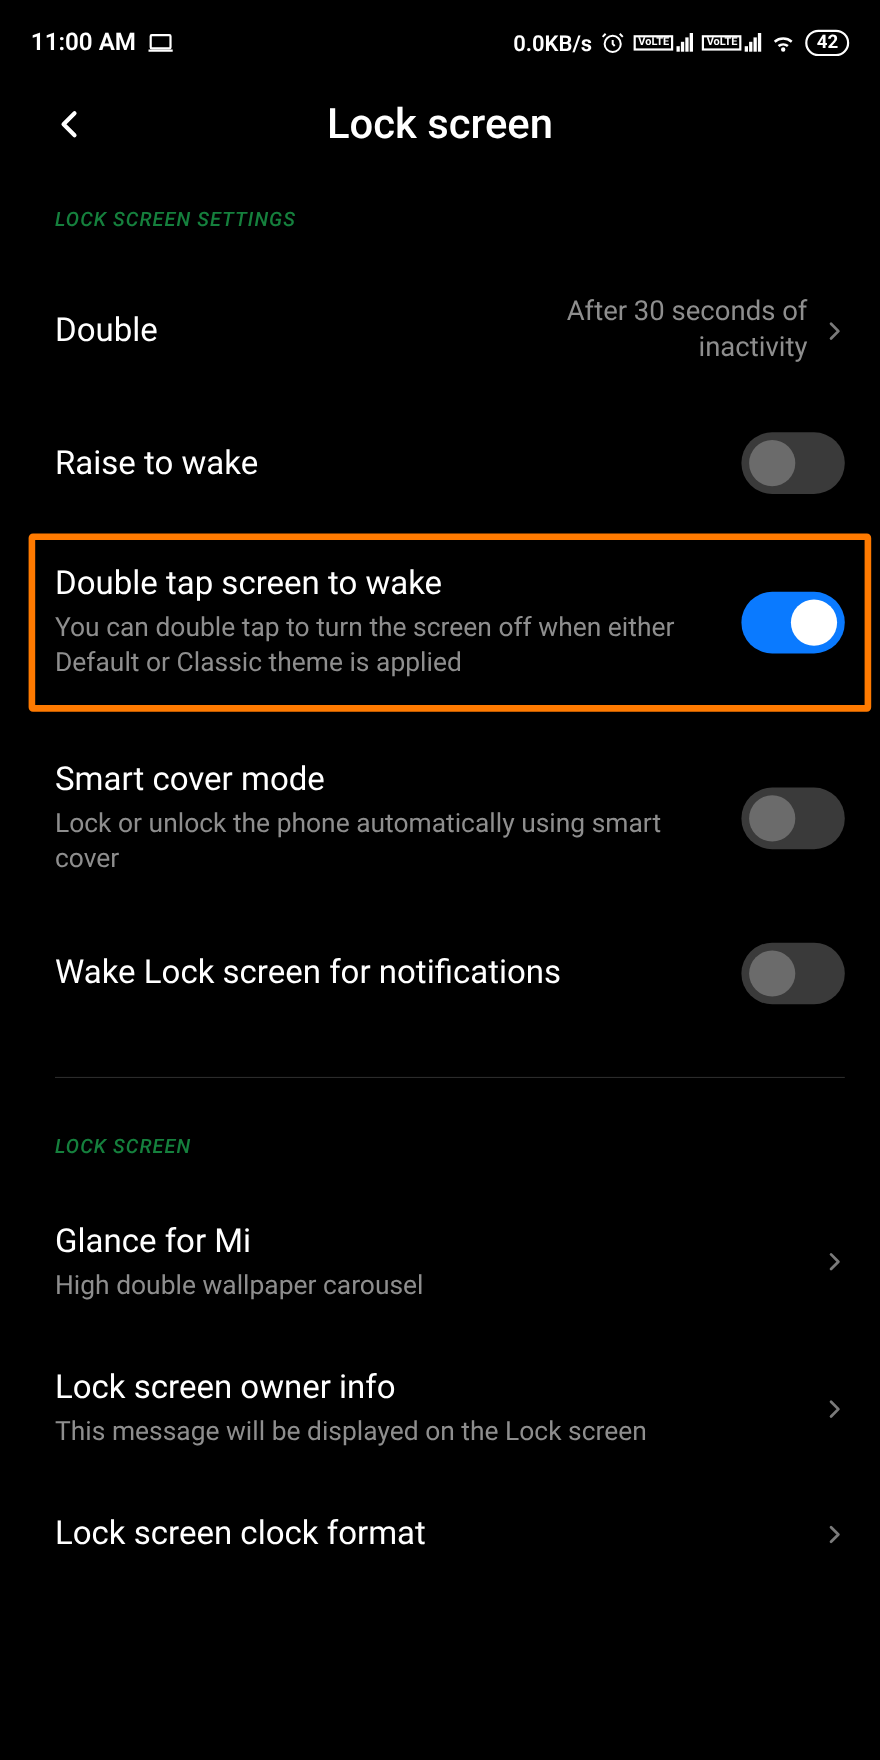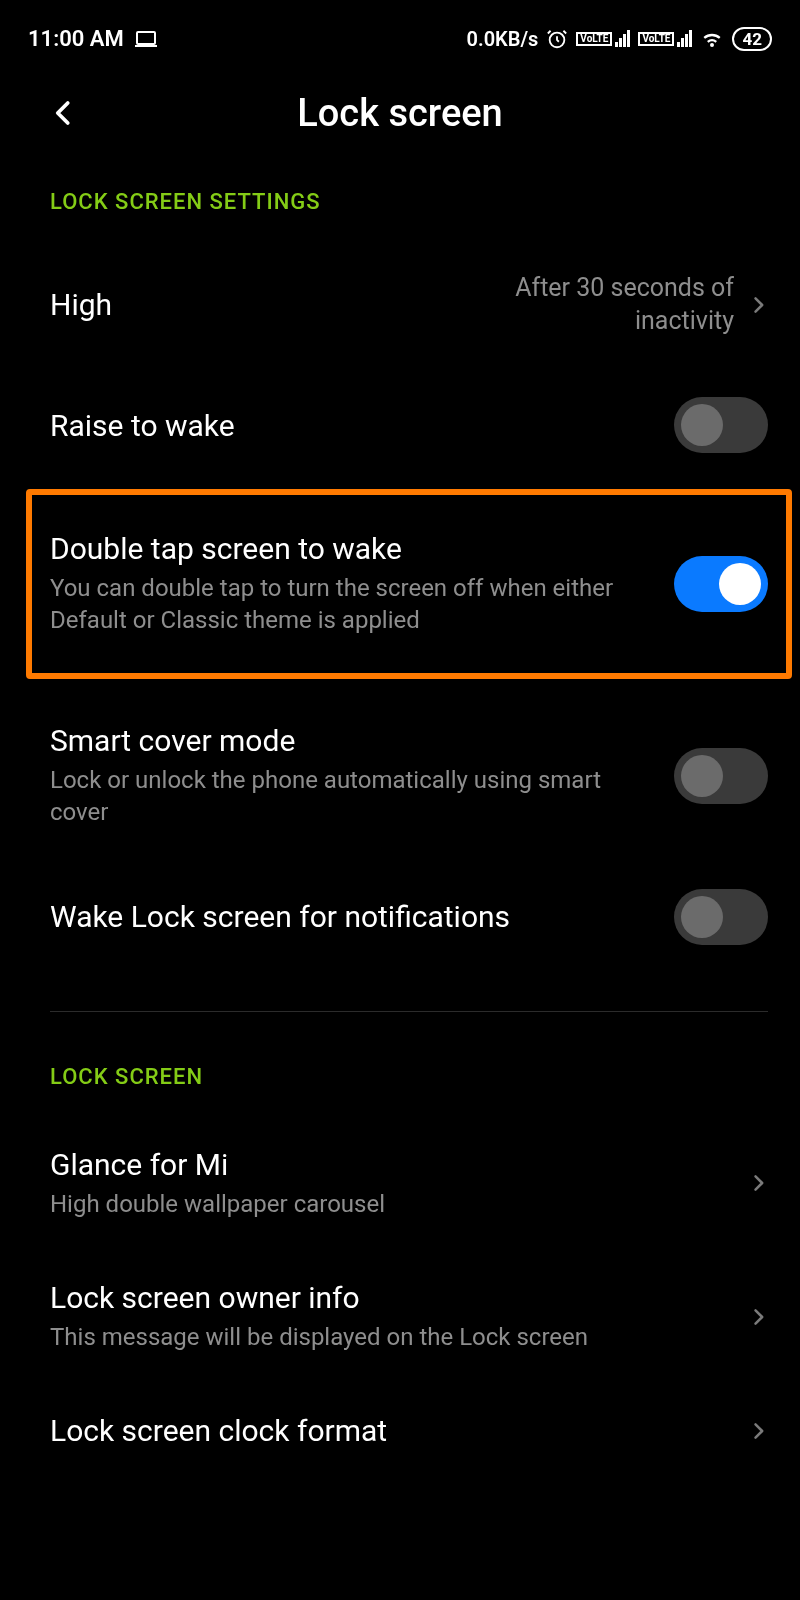--- a/index.html
+++ b/index.html
@@ -20,39 +20,39 @@
   .wifi-ic, .alarm-ic { font-size: 22px; }
   .battery { border: 2px solid #fff; border-radius: 12px; padding: 0 8px; font-size: 17px; font-weight: 700; line-height: 20px; }
 
   
   .header { display: flex; align-items: center; padding: 34px 28px 46px; position: relative; }
   .back-btn { position: absolute; left: 40px; width: 48px; height: 48px; display: flex; align-items: center; justify-content: center; color:#fff; }
   .title { flex: 1; text-align: center; font-size: 38px; font-weight: 500; }
 
   
   .content { padding: 0 32px 0 50px; }
-  .section-header { color: #84cc16; font-size: 22px; letter-spacing: 1px; font-weight: 500; margin: 8px 0 28px; }
+  .section-header { color: #15803d; font-size: 18px; letter-spacing: 1px; font-weight: 500; margin: 8px 0 28px; font-style: italic; }
   .row { display: flex; align-items: center; justify-content: space-between; padding: 30px 0; gap: 20px; }
   .row .text { flex: 1; min-width: 0; }
   .row .title-txt { font-size: 30px; color: #fff; font-weight: 400; }
   .row .desc { font-size: 24px; color: #8e8e8e; line-height: 1.35; margin-top: 6px; }
   .row .value { color: #8e8e8e; font-size: 25px; text-align: right; max-width: 320px; line-height: 1.3; }
   .row .right { display: flex; align-items: center; gap: 14px; }
   .chevron { color: #7a7a7a; display: inline-flex; }
 
   
   .toggle { width: 94px; height: 56px; border-radius: 28px; background: #3a3a3a; position: relative; flex-shrink: 0; }
   .toggle .knob { position: absolute; top: 7px; left: 7px; width: 42px; height: 42px; border-radius: 50%; background: #6b6b6b; transition: none; }
   .toggle.on { background: #0a7aff; }
   .toggle.on .knob { left: 45px; background: #fff; }
 
   .divider { height: 1px; background: #2b2b2b; margin: 36px 0 52px; }
 
   
-  .highlight { border: 6px solid #ff7a00; border-radius: 4px; padding: 28px 18px; margin: 6px -24px 14px -24px; }
+  .highlight { border: 6px solid #ff7a00; border-radius: 4px; padding: 14px 18px; margin: 6px -24px 14px -24px; }
   .highlight .row { padding: 8px 0; }
 </style>
 </head>
 <body>
 
 <div class="status-bar">
   <div class="status-left">
     <span>11:00 AM</span>
     <span class="laptop-icon">
       <svg width="24" height="24" viewBox="0 0 24 24" fill="none" stroke="#fff" stroke-width="2">
@@ -111,21 +111,21 @@
   </div>
   <div class="title">Lock screen</div>
 </div>
 
 <div class="content">
 
   <div class="section-header">LOCK SCREEN SETTINGS</div>
 
   <div class="row">
     <div class="text">
-        <div class="title-txt">High</div>
+        <div class="title-txt">Double</div>
       </div>
     <div class="right">
       <div class="value">After 30 seconds of inactivity</div>
       <span class="chevron">
         <svg width="20" height="20" viewBox="0 0 24 24" fill="none" stroke="#7a7a7a" stroke-width="3" stroke-linecap="round" stroke-linejoin="round">
             <polyline points="9 4 17 12 9 20"></polyline>
           </svg>
       </span>
     </div>
   </div>

